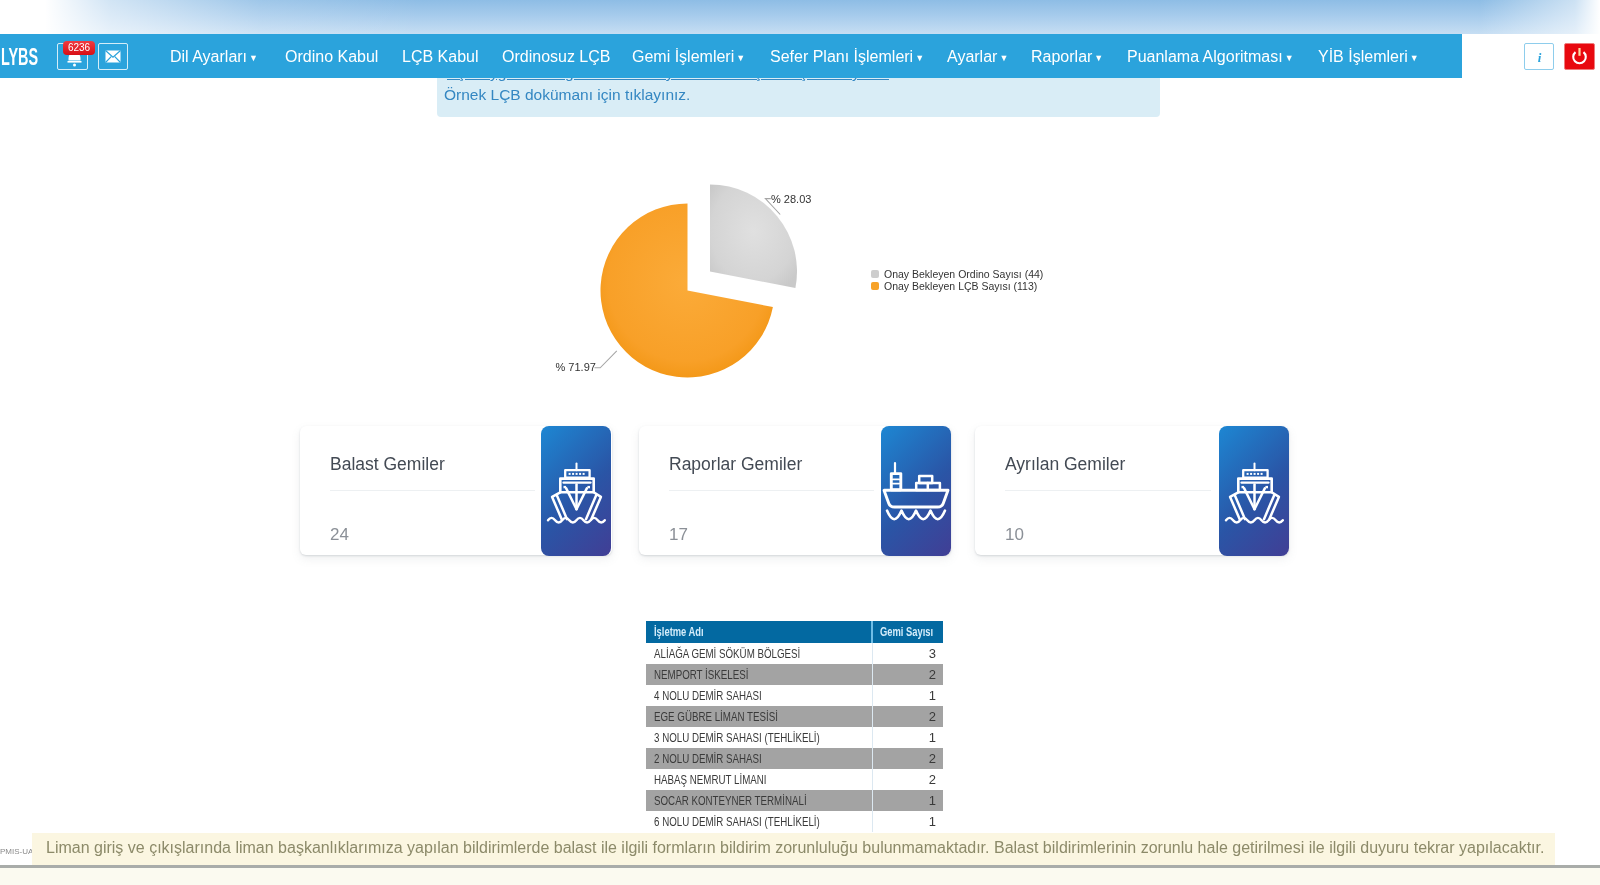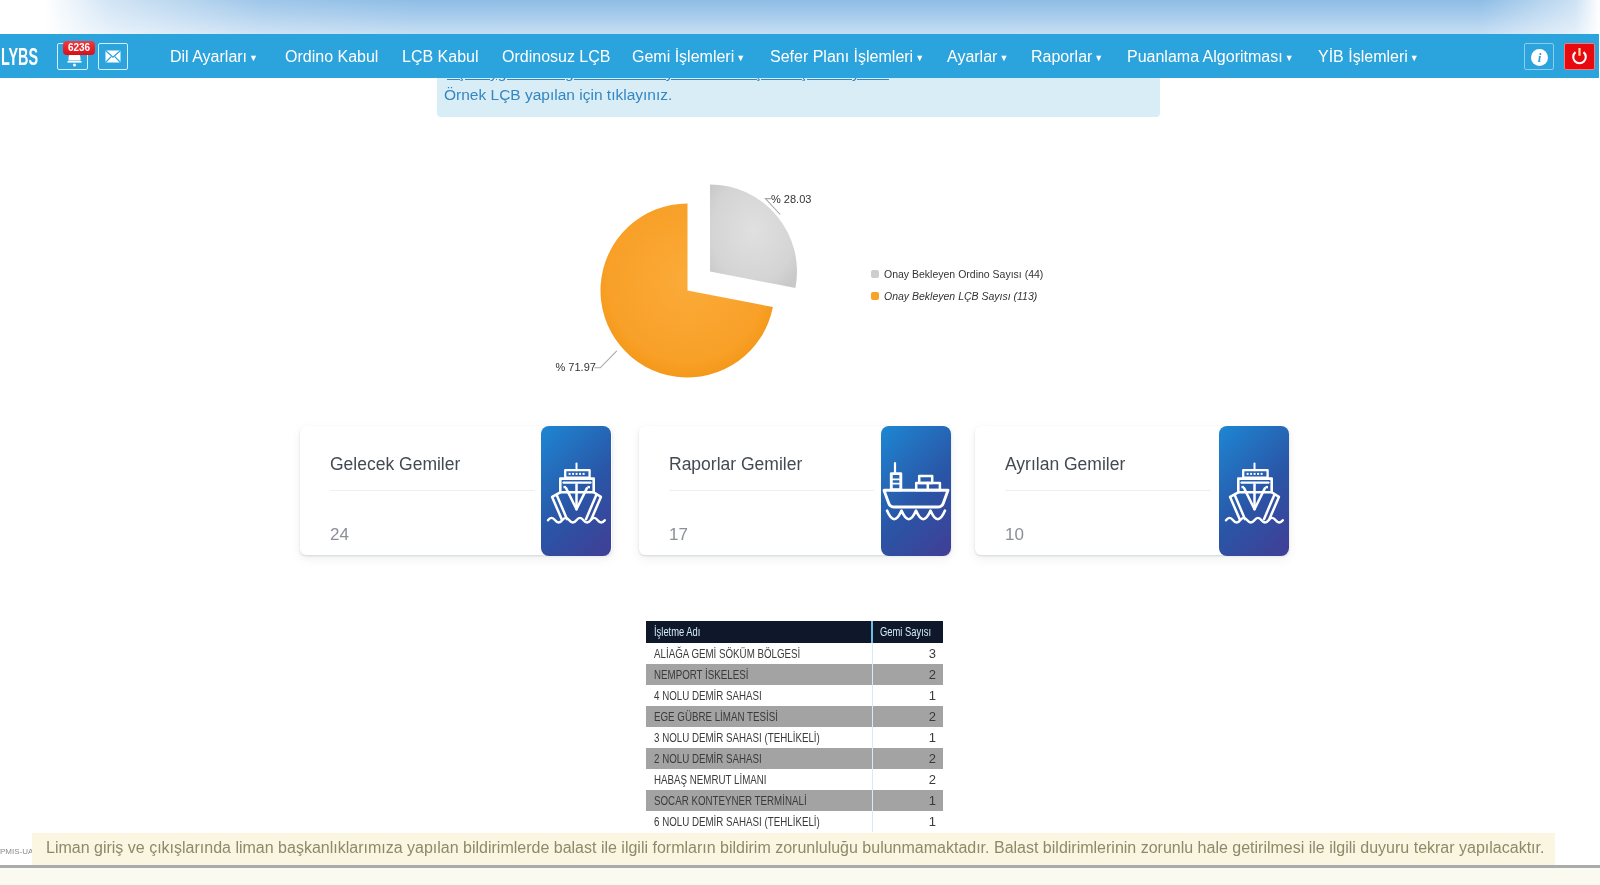--- a/index.html
+++ b/index.html
@@ -10,21 +10,21 @@
 
 
 #topband { left:0; top:0; width:1600px; height:34px;
   background:linear-gradient(180deg,#8ebde5 0%,#a6cbec 45%,#c6def3 100%); }
 #topband .fadeL { position:absolute; left:0; top:0; width:420px; height:34px;
   background:linear-gradient(90deg,#ffffff 0px,#ffffff 45px,rgba(255,255,255,.6) 110px,rgba(255,255,255,.15) 260px,rgba(255,255,255,0) 420px); }
 #topband .fadeR { position:absolute; right:0; top:0; width:120px; height:34px;
   background:linear-gradient(270deg,#ffffff 0px,rgba(255,255,255,.55) 25px,rgba(255,255,255,0) 120px); }
 
 
-#navbar { left:0; top:34px; width:1599px; height:44px; background:#2ba3dc; z-index:10; }
+#navbar { left:0; top:34px; width:1462px; height:44px; background:#2ba3dc; z-index:10; }
 #navbar .brand { position:absolute; left:1px; top:9px; color:#fff; font-size:24px; font-weight:bold; transform:scaleX(0.60); transform-origin:0 0; }
 .navitem { position:absolute; top:13px; color:#fff; font-size:16px; line-height:19px; white-space:nowrap;margin-left:25px; }
 .navitem .caret { font-size:9px; vertical-align:1.5px; margin-left:2px; }
 .icobox { position:absolute; border:1px solid rgba(255,255,255,.8); border-radius:2px; }
 
 
 #alert-top { left:437px; top:50px; width:723px; height:67px; background:#d9edf6; border-radius:4px; z-index:4; color:#3487c2; font-size:15.5px; }
 #alert-top .l1 { position:absolute; left:10px; top:14px; text-decoration:underline; }
 #alert-top .l2 { position:absolute; left:7px; top:36px; }
 
@@ -36,21 +36,21 @@
 .card { position:absolute; top:426px; height:129px; background:#fff; border-radius:6px;
   box-shadow:0 1px 2px rgba(120,130,140,.25), 0 4px 10px rgba(120,130,140,.12); }
 .card .title { position:absolute; left:30px; top:28px; font-size:17.5px; color:#434a54; }
 .card .divider { position:absolute; left:30px; top:64px; height:1px; background:#edf0f2; }
 .card .num { position:absolute; left:30px; top:99px; font-size:17px; color:#8b9097; }
 .bluepanel { position:absolute; top:426px; width:70px; height:130px; border-radius:8px;
   background:linear-gradient(135deg,#1d87d3 0%,#2a55a6 55%,#413e95 100%); z-index:2; }
 
 
 #tbl { left:646px; top:621px; width:297px; font-size:13px; }
-#tbl .hrow { display:flex; height:22px; background:#0f172a; color:#d3ecfa; font-weight:normal; font-size:12.5px; }
+#tbl .hrow { display:flex; height:22px; background:#0369a1; color:#d3ecfa; font-weight:bold; font-size:12.5px; }
 #tbl .hrow .c1 { width:227px; padding:4px 0 0 8px; border-right:2px solid #6fbde6; }
 #tbl .hrow .c2 { width:70px; padding:4px 0 0 7px; }
 #tbl .row { display:flex; height:21px; color:#3a3a3a; }
 #tbl .row .c1 { width:227px; padding:3px 0 0 8px; border-right:1px solid #dce8f1; white-space:nowrap; }
 #tbl .row .c2 { width:70px; padding:3px 7px 0 0; text-align:right; }
 #tbl .row.b { background:#a3a3a3; }
 #tbl .cnd { display:inline-block; transform:scaleX(0.75); transform-origin:0 0; white-space:nowrap; }
 
 
 #ybar { left:32px; top:833px; width:1523px; height:33px; background:#fbf6e1; color:#8c8a69; font-size:16px; }
@@ -62,33 +62,33 @@
 </head>
 <body>
 <div id="page">
   <div id="topband" class="abs">
       <div class="fadeL"></div>
       <div class="fadeR"></div>
     </div>
 
   <div id="alert-top" class="abs">
     <div class="l1">LÇB uygulaması güncelleme duyurusuna ulaşmak için tıklayınız.</div>
-    <div class="l2">Örnek LÇB yapılan için tıklayınız.</div>
+    <div class="l2">Örnek LÇB dokümanı için tıklayınız.</div>
   </div>
 
   <div id="navbar" class="abs">
     <div class="brand">LYBS</div>
     <div class="icobox" style="left:57px;top:9px;width:31px;height:27px;">
       <svg width="29" height="25" viewBox="0 0 29 25">
         <path d="M16.5 8 a6 6 0 0 1 6 6 V16.5 H10.5 v-2.5 A6 6 0 0 1 16.5 8 Z" fill="#fff"></path>
         <path d="M9.5 17 H23.5 v1.6 H9.5 Z" fill="#fff"></path>
         <circle cx="16.5" cy="21" r="1.5" fill="#fff"></circle>
       </svg>
     </div>
-    <div style="position:absolute;left:63px;top:7px;width:32px;height:14px;background:linear-gradient(180deg,#ef3b41,#d90e15);border-radius:4px;z-index:3;color:#fff;font-size:10px;font-weight:bold;text-align:center;line-height:14px;">6236</div>
+    <div style="position:absolute;left:63px;top:7px;width:32px;height:14px;background:linear-gradient(180deg,#ef3b41,#d90e15);border-radius:4px;z-index:3;color:#fff;font-size:10px;font-weight:normal;text-align:center;line-height:14px;">6236</div>
     <div class="icobox" style="left:98px;top:9px;width:30px;height:27px;">
       <svg width="28" height="25" viewBox="0 0 28 25" style="display:block">
         <rect x="6.5" y="6.5" width="15" height="12" fill="#fff"></rect>
         <path d="M6.5 6.5 L14 13.2 L21.5 6.5 M6.5 18.5 L12.2 12.6 M21.5 18.5 L15.8 12.6" stroke="#2ba3dc" stroke-width="1.2" fill="none"></path>
       </svg>
     </div>
     <div class="navitem" style="left:145px;">Dil Ayarları<span class="caret">▼</span></div>
     <div class="navitem" style="left:260px;">Ordino Kabul</div>
     <div class="navitem" style="left:377px;">LÇB Kabul</div>
     <div class="navitem" style="left:477px;">Ordinosuz LÇB</div>
@@ -123,24 +123,24 @@
       </radialGradient>
     </defs>
     <path d="M187.5,140.5 L272.9,157.1 A87,87 0 1 1 187.5,53.5 Z" fill="url(#gOr)"></path>
     <path d="M210,121.5 L210,34.5 A87,87 0 0 1 295.4,138.1 Z" fill="url(#gGr)"></path>
     <path d="M270.8,48.6 L265.4,48.6 L280.2,64.5" fill="none" stroke="#a6a6a6" stroke-width="1.1"></path>
     <path d="M94.5,217.8 L100.2,217.8 L116.8,200.8" fill="none" stroke="#a6a6a6" stroke-width="1.1"></path>
     <text x="271" y="52.5" font-size="11" fill="#333">% 28.03</text>
     <text x="55.5" y="220.5" font-size="11" fill="#333">% 71.97</text>
   </svg>
   <div class="legrow abs" style="left:871px;top:268px;"><span class="sq" style="background:#cdcdcd;"></span>Onay Bekleyen Ordino Sayısı (44)</div>
-  <div class="legrow abs" style="left:871px;top:290px;font-style:italic;"><span class="sq" style="background:#f7a228;"></span>Onay Bekleyen LÇB Sayısı (113)</div>
+  <div class="legrow abs" style="left:871px;top:280px;"><span class="sq" style="background:#f7a228;"></span>Onay Bekleyen LÇB Sayısı (113)</div>
 
   <div class="card" style="left:300px;width:312px;">
-    <div class="title">Gelecek Gemiler</div>
+    <div class="title">Balast Gemiler</div>
     <div class="divider" style="width:205px;"></div>
     <div class="num">24</div>
   </div>
   <div class="bluepanel" style="left:541px;">
     <svg width="70" height="133" viewBox="0 0 70 133" class="shipA">
         <g stroke="#fff" stroke-width="2.5" fill="none" stroke-linecap="round" stroke-linejoin="round">
           <path d="M35.5 37.5 V44.2" stroke-width="2"></path>
           <rect x="24.2" y="44.2" width="24.4" height="7.4" stroke-width="2.3"></rect>
           <g fill="#fff" stroke="none">
             <rect x="27.6" y="46.9" width="2" height="2"></rect>

